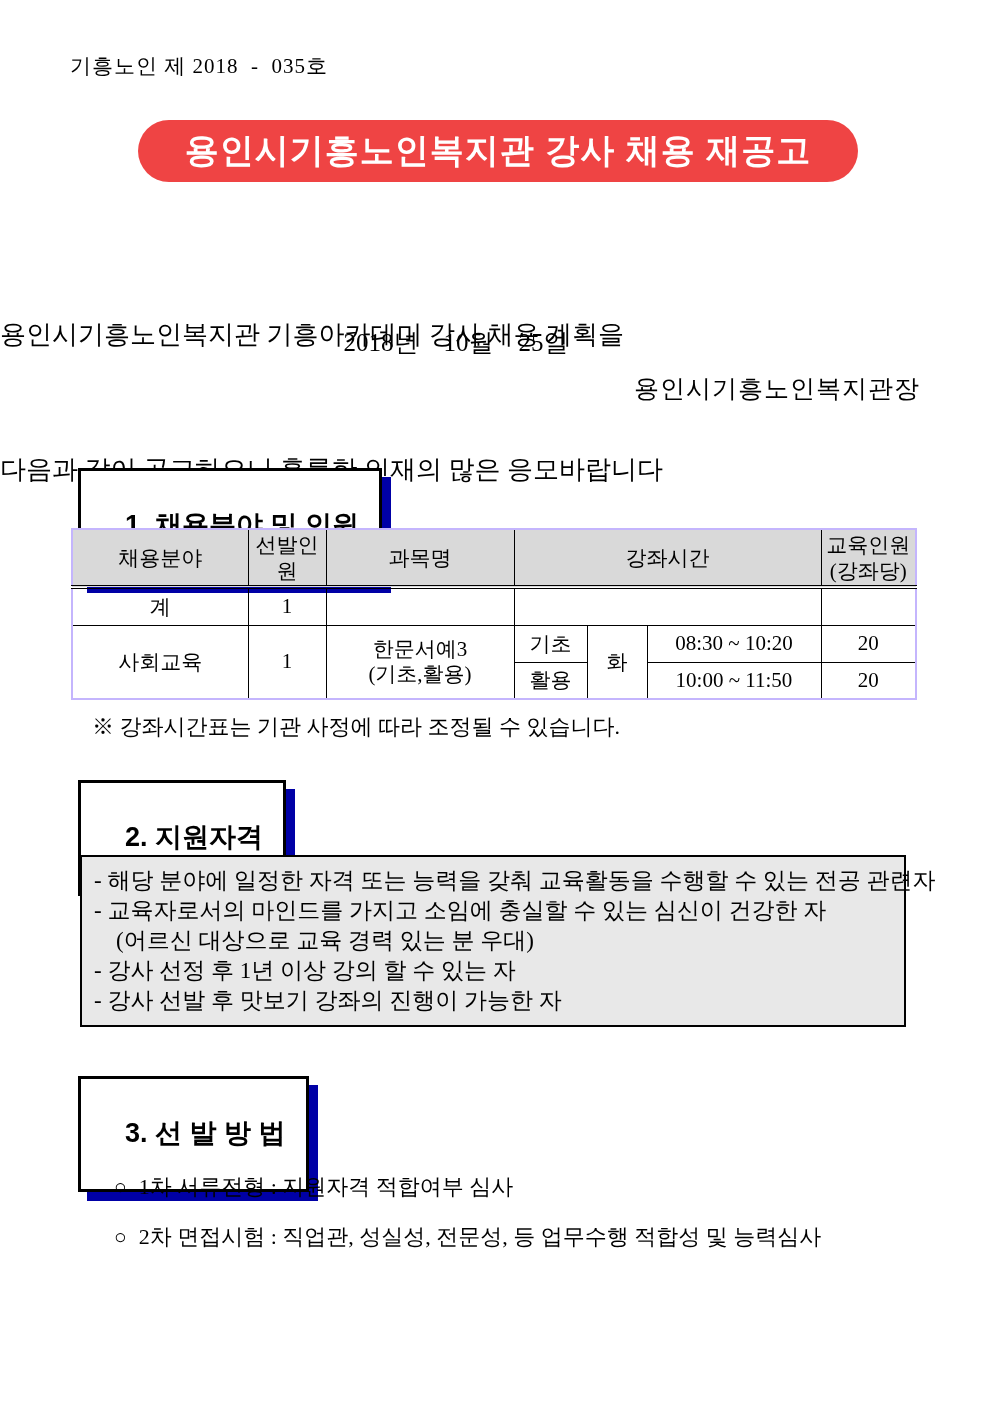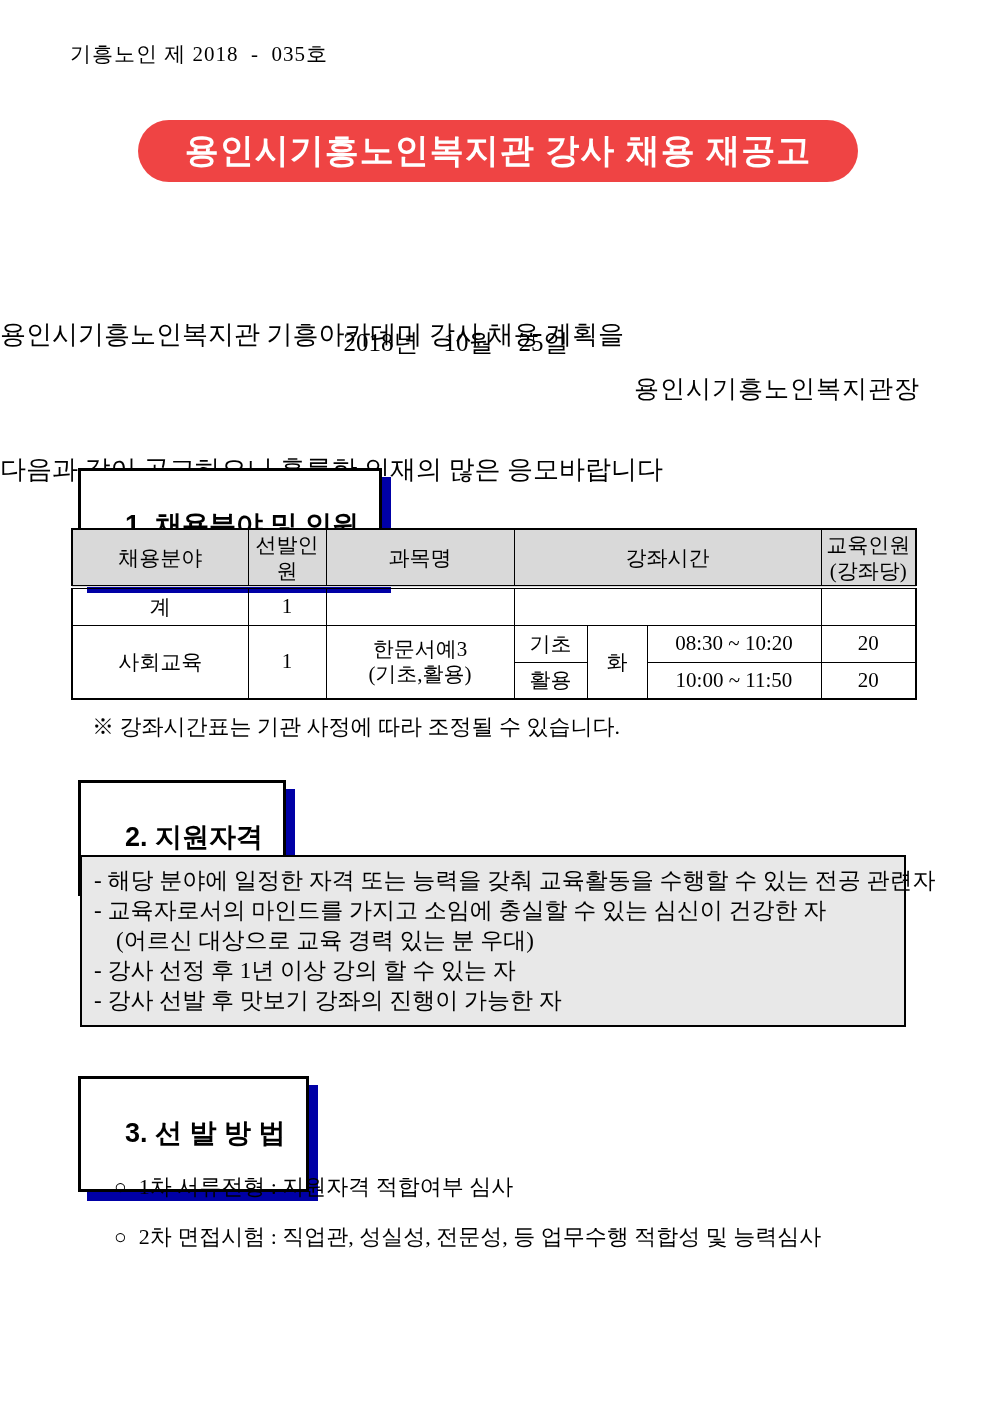--- a/index.html
+++ b/index.html
@@ -8,21 +8,21 @@
     position: relative;
     width: 992px;
     height: 1403px;
     background: #ffffff;
     font-family: "Liberation Serif", serif;
     color: #000000;
     overflow: hidden;
   }
   .doc-number {
     position: absolute;
-    top: 40px; left: 70px;
+    top: 52px; left: 70px;
     font-size: 21px;
     white-space: pre;
     letter-spacing: 1px;
   }
   .banner {
     position: absolute;
     top: 120px; left: 138px;
     width: 720px; height: 62px;
     background: #ef4444;
     border-radius: 31px;
@@ -79,21 +79,21 @@
     border-collapse: collapse;
     font-size: 21px;
     text-align: center;
   }
   table.recruit td, table.recruit th {
     border: 1px solid #000000;
     vertical-align: middle;
     font-weight: normal;
     padding: 0 4px;
   }
-  table.recruit { border: 2px solid #000000; }
+  table.recruit { border: 2px solid #c4b5fd; }
   table.recruit thead th {
     background: #D9D9D9;
     border-bottom: 4px double #000000;
     height: 58px;
     line-height: 26px;
   }
   tr.row-total td { height: 38px; }
   tr.row-detail td { height: 37px; }
   td.subject-cell { line-height: 25px; margin-top: 11px; }
 

